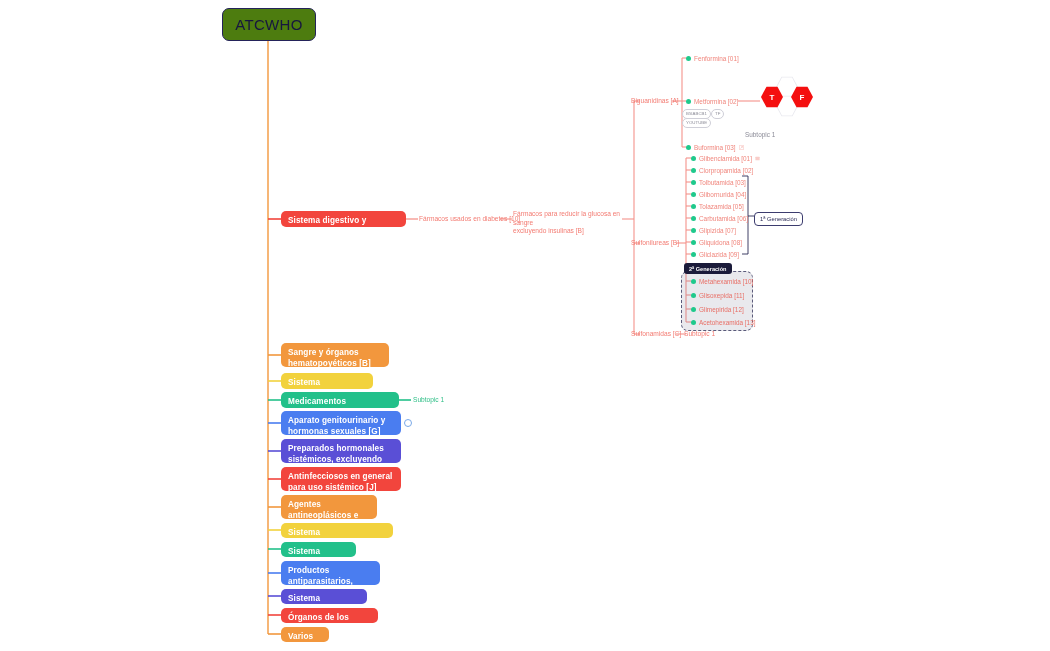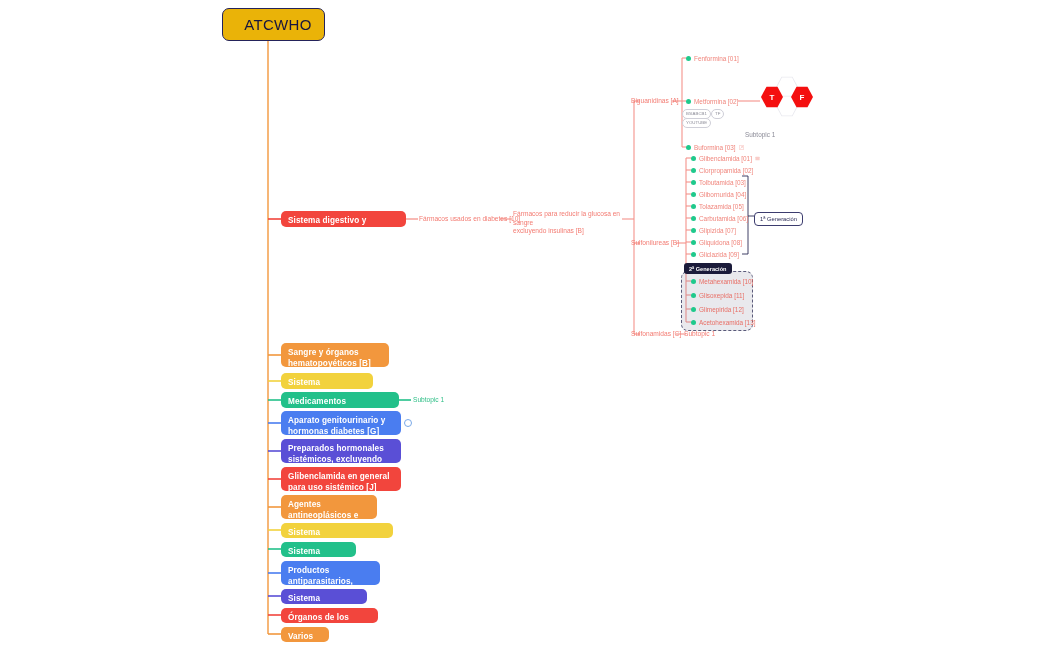--- a/index.html
+++ b/index.html
@@ -13,23 +13,23 @@
   .canvas{position:absolute;left:0;top:0;width:1050px;height:651px;}
   svg.wires{position:absolute;left:0;top:0;width:1050px;height:651px;pointer-events:none;}
 
   
   .root{
     position:absolute;
     left:222px;top:8px;
     width:92px;height:31px;
     border:1.6px solid #24235a;
     border-radius:7px;
-    background:#eab308;
+    background:#4d7c0f;
     display:flex;align-items:center;justify-content:center;
-    font-size:15px;color:#17163f;letter-spacing:.3px;padding-left:9px;
+    font-size:15px;color:#17163f;letter-spacing:.3px;
   }
 
   
   .cat{
     position:absolute;
     border-radius:5px;
     color:#ffffff;
     font-size:8.2px;
     line-height:11px;
     padding:4px 7px;
@@ -228,30 +228,30 @@
 
   <div class="cat" style="left:281px;top:373px;width:92px;height:16px;background:#f2d23d;">
     <span>Sistema cardiovascular [C]</span>
   </div>
 
   <div class="cat" style="left:281px;top:392px;width:118px;height:16px;background:#22c08a;">
     <span>Medicamentos dermatológicos [D]</span>
   </div>
 
   <div class="cat" style="left:281px;top:411px;width:120px;height:24px;background:#4a7df0;">
-    <span>Aparato genitourinario y hormonas diabetes [G]</span>
+    <span>Aparato genitourinario y hormonas sexuales [G]</span>
   </div>
   <div class="collapse-dot" style="left:404px;top:419px;"></div>
 
   <div class="cat" style="left:281px;top:439px;width:120px;height:24px;background:#5a4fd6;">
     <span>Preparados hormonales sistémicos, excluyendo hormonas sexuales [H]</span>
   </div>
 
   <div class="cat" style="left:281px;top:467px;width:120px;height:24px;background:#f2453d;">
-    <span>Glibenclamida en general para uso sistémico [J]</span>
+    <span>Antinfecciosos en general para uso sistémico [J]</span>
   </div>
 
   <div class="cat" style="left:281px;top:495px;width:96px;height:24px;background:#f2973d;">
     <span>Agentes antineoplásicos e inmunomoduladores [L]</span>
   </div>
 
   <div class="cat" style="left:281px;top:523px;width:112px;height:15px;background:#f2d23d;">
     <span>Sistema musculoesquelético [M]</span>
   </div>
 

